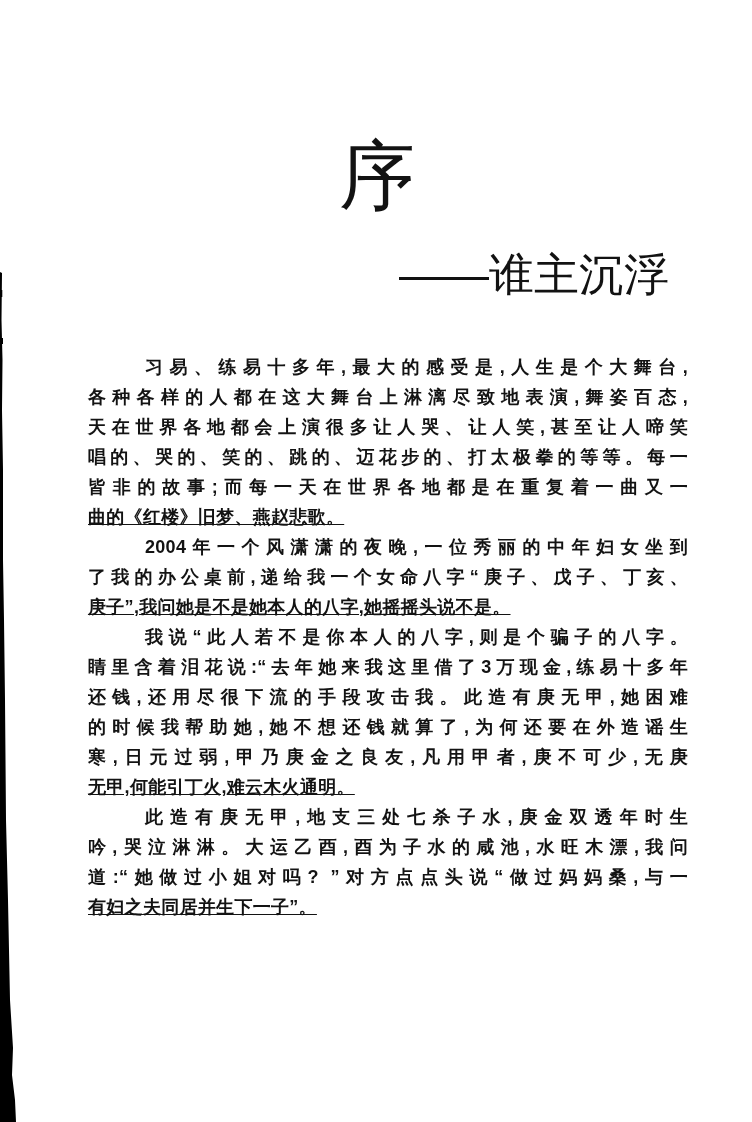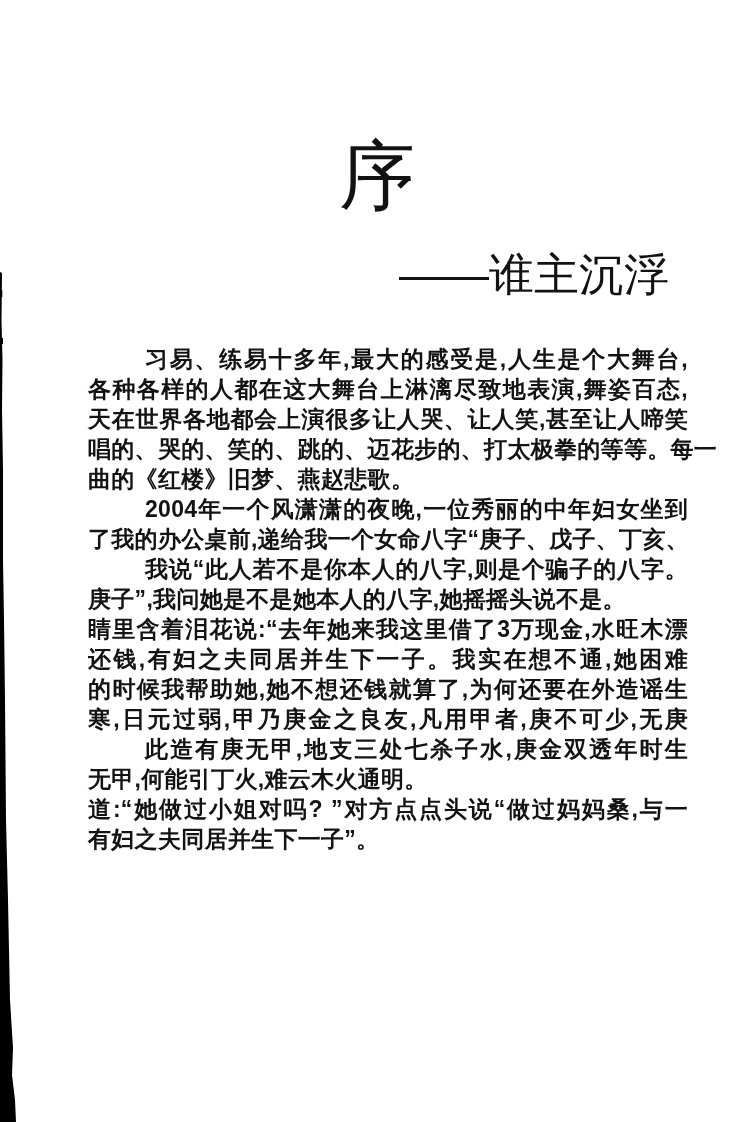--- a/index.html
+++ b/index.html
@@ -32,41 +32,42 @@
     top: 248px;
     left: 399px;
     font-size: 45px;
     line-height: 1.2;
     font-weight: normal;
     color: #121212;
     white-space: nowrap;
   }
   .body-text {
     position: absolute;
-    top: 344px;
+    top: 352px;
     left: 88px;
     width: 600px;
-    font-size: 23px;
+    font-size: 18px;
     line-height: 30px;
     font-weight: bold;
     color: #131313;
   }
   .line {
     height: 30px;
     text-align: justify;
     text-align-last: justify;
     white-space: nowrap;
     letter-spacing: 0.3px;
   }
   .line.first {
     text-indent: 57px;
   }
   .line.last {
     text-align: right;
     text-align-last: left;
+    text-decoration: underline;
   }
   .scan-artifact {
     position: absolute;
     top: 0;
     left: 0;
     pointer-events: none;
   }
 </style>
 </head>
 <body>
@@ -75,31 +76,33 @@
 
   <div class="chapter-title">序</div>
 
   <div class="chapter-subtitle">——谁主沉浮</div>
 
   <div class="body-text">
       <div class="line first">习易、练易十多年,最大的感受是,人生是个大舞台,</div>
       <div class="line">各种各样的人都在这大舞台上淋漓尽致地表演,舞姿百态,</div>
       <div class="line">天在世界各地都会上演很多让人哭、让人笑,甚至让人啼笑</div>
       <div class="line">唱的、哭的、笑的、跳的、迈花步的、打太极拳的等等。每一</div>
+      <div class="line">皆非的故事;而每一天在世界各地都是在重复着一曲又一</div>
       <div class="line last">曲的《红楼》旧梦、燕赵悲歌。</div>
       <div class="line first">2004年一个风潇潇的夜晚,一位秀丽的中年妇女坐到</div>
       <div class="line">了我的办公桌前,递给我一个女命八字“庚子、戊子、丁亥、</div>
+      <div class="line last">庚子”,我问她是不是她本人的八字,她摇摇头说不是。</div>
       <div class="line first">我说“此人若不是你本人的八字,则是个骗子的八字。</div>
-      <div class="line last">庚子”,我问她是不是她本人的八字,她摇摇头说不是。</div>
-      <div class="line">睛里含着泪花说:“去年她来我这里借了3万现金,水旺木漂</div>
-      <div class="line">还钱,有妇之夫同居并生下一子。我实在想不通,她困难</div>
+      <div class="line">睛里含着泪花说:“去年她来我这里借了3万现金,练易十多年</div>
+      <div class="line">还钱,还用尽很下流的手段攻击我。此造有庚无甲,她困难</div>
       <div class="line">的时候我帮助她,她不想还钱就算了,为何还要在外造谣生</div>
       <div class="line">寒,日元过弱,甲乃庚金之良友,凡用甲者,庚不可少,无庚</div>
+      <div class="line last">无甲,何能引丁火,难云木火通明。</div>
       <div class="line first">此造有庚无甲,地支三处七杀子水,庚金双透年时生</div>
-      <div class="line last">无甲,何能引丁火,难云木火通明。</div>
+      <div class="line">吟,哭泣淋淋。大运乙酉,酉为子水的咸池,水旺木漂,我问</div>
       <div class="line">道:“她做过小姐对吗? ”对方点点头说“做过妈妈桑,与一</div>
       <div class="line last">有妇之夫同居并生下一子”。</div>
     </div>
 
   <svg class="scan-artifact" width="18" height="1122" viewBox="0 0 18 1122">
     <polygon fill="#000000" points="0,272 2,273 1.5,320 2.5,360 2,410 3,470 3,560 4,620 5,700 5.5,760 6,820 8,900 9,950 10,1000 13,1048 12,1075 15,1100 16,1122 0,1122"></polygon>
     <rect x="0.5" y="290" width="1.8" height="7" fill="#000000"></rect>
     <rect x="1" y="338" width="2" height="6" fill="#000000"></rect>
   </svg>
 

